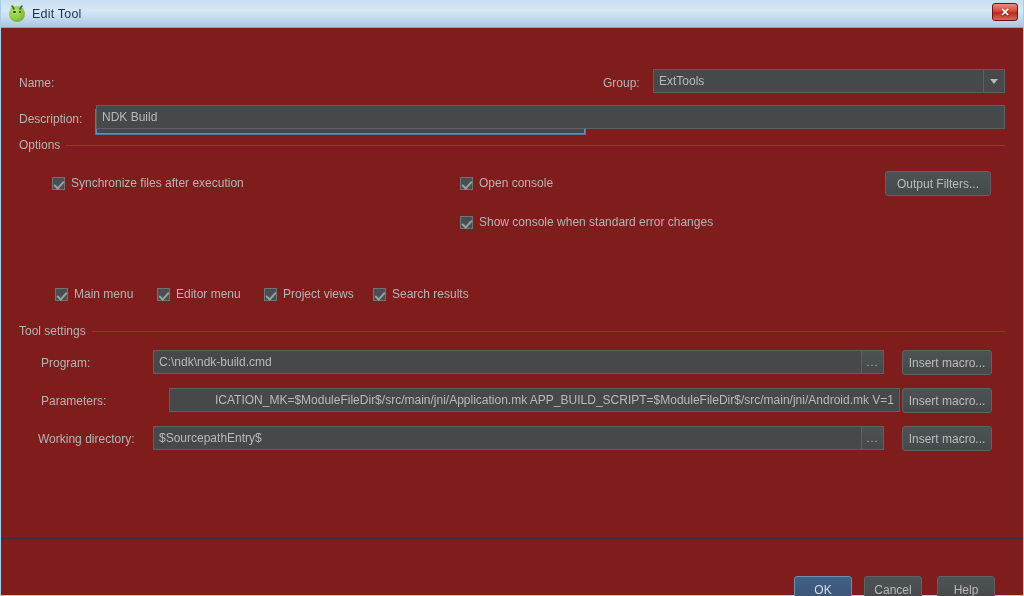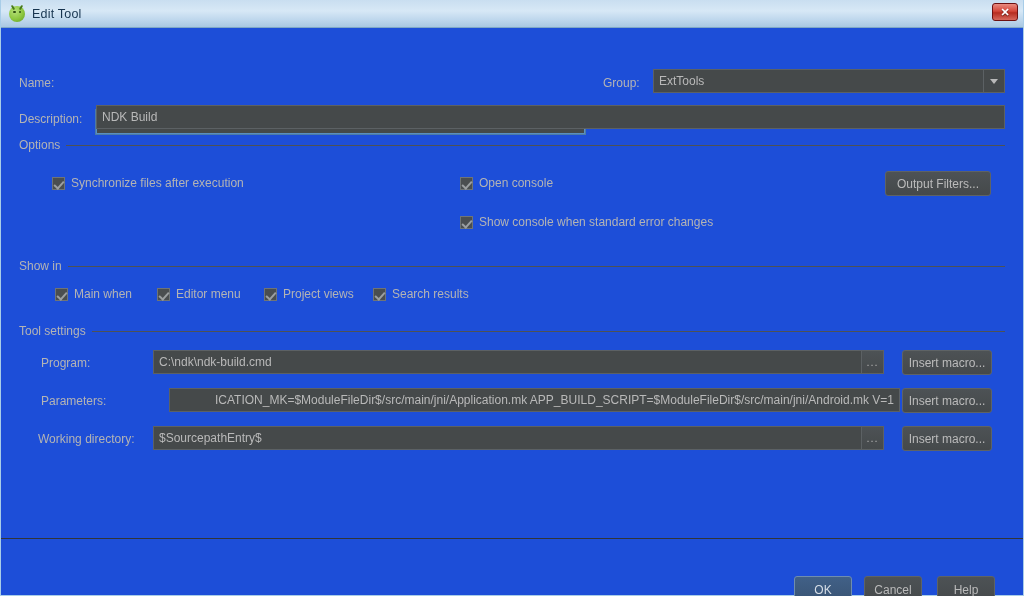--- a/index.html
+++ b/index.html
@@ -93,21 +93,21 @@
     font-weight: bold;
     font-family: "Liberation Sans", sans-serif;
     text-shadow: 0 1px 1px rgba(0,0,0,.5);
     line-height: 1;
   }
 
   
   #content {
     flex: 1 1 auto;
     position: relative;
-    background: #1d4ed8;
+    background: #7f1d1d;
     color: #bbbbbb;
     font-size: 12px;
   }
 
   
   .abs { position: absolute; }
 
   .lbl {
     color: #b4b4b4;
     font-size: 12px;
@@ -319,28 +319,24 @@
       <span class="box"></span>
       <span class="cbl">Open console</span>
     </div>
     <div class="abs cb" style="left:459px; top:187px;">
       <span class="box"></span>
       <span class="cbl">Show console when standard error changes</span>
     </div>
 
     <div class="abs btn" style="left:884px; top:143px; width:106px;">Output Filters...</div>
 
-    <div class="abs grouprow" style="left:18px; top:231px; width:986px;">
-      <span class="gtitle">Show in</span>
-      <span class="gline"></span>
-    </div>
 
     <div class="abs cb" style="left:54px; top:259px;">
       <span class="box"></span>
-      <span class="cbl">Main when</span>
+      <span class="cbl">Main menu</span>
     </div>
     <div class="abs cb" style="left:156px; top:259px;">
       <span class="box"></span>
       <span class="cbl">Editor menu</span>
     </div>
     <div class="abs cb" style="left:263px; top:259px;">
       <span class="box"></span>
       <span class="cbl">Project views</span>
     </div>
     <div class="abs cb" style="left:372px; top:259px;">

